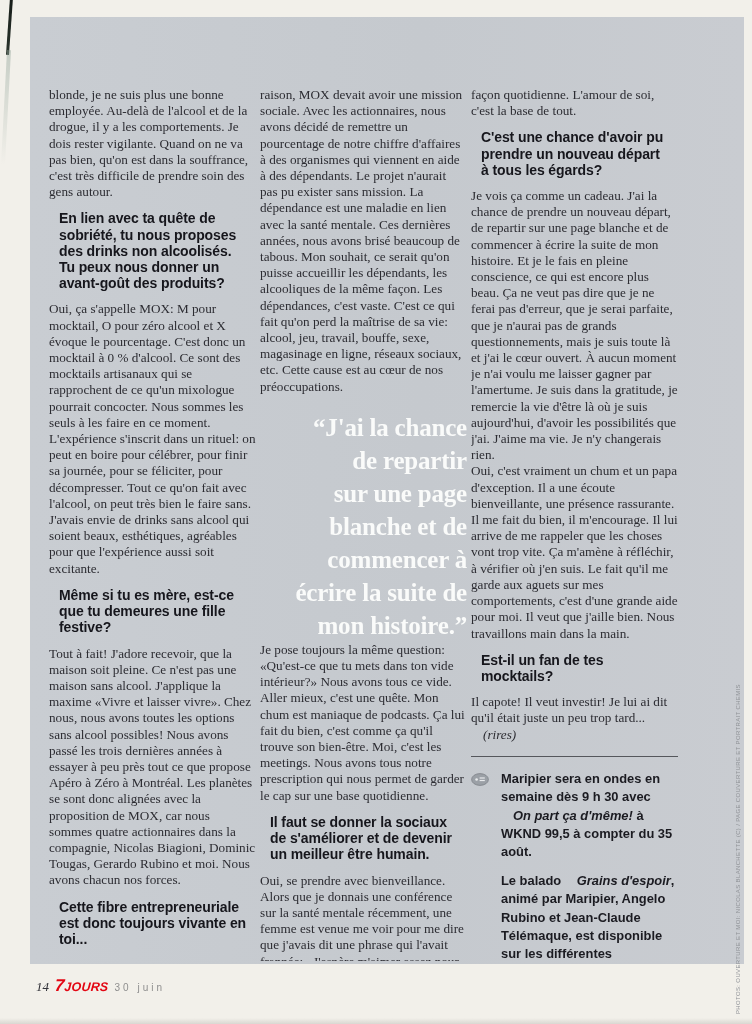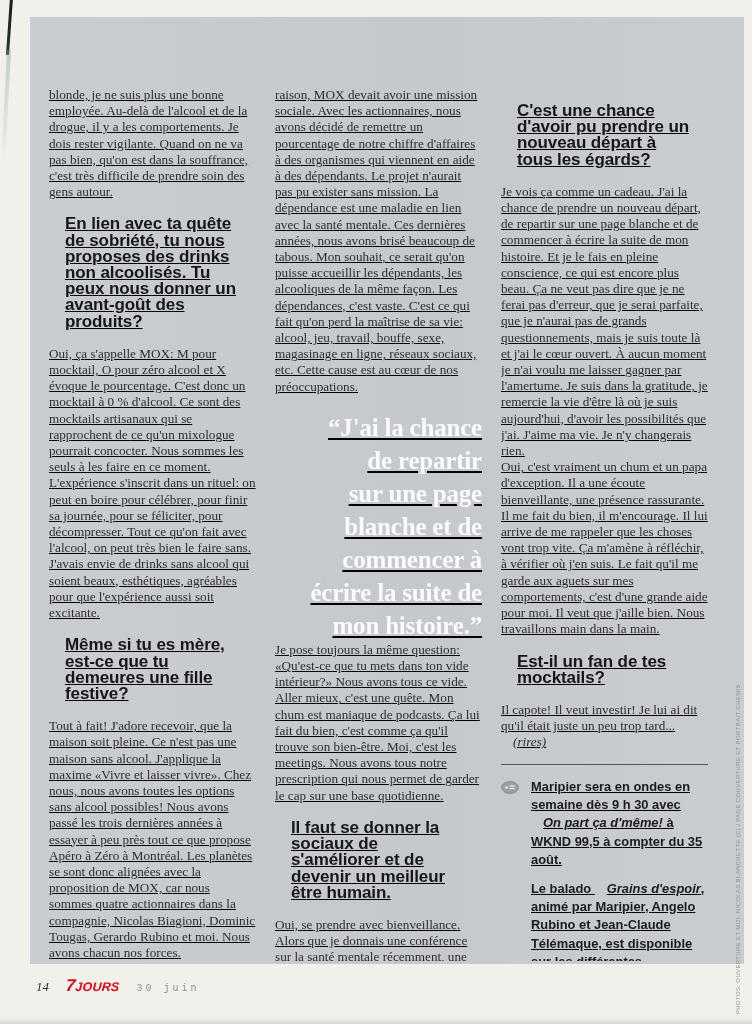--- a/index.html
+++ b/index.html
@@ -6,57 +6,57 @@
   body{
     width:752px;height:1024px;position:relative;overflow:hidden;
     background:#f2f0ea;
     font-family:"Liberation Sans",sans-serif;
   }
   .paper{
     position:absolute;left:30px;top:17px;width:714px;height:947px;
     background:linear-gradient(90deg,#c9cdd2 0%,#c5c9ce 55%,#c9ccd1 100%);
   }
   .columns{
-    display:flex;gap:19px;padding:70px 0 0 19px;text-decoration:underline;
+    display:flex;gap:4px;padding:70px 0 0 19px;
   }
   .col{width:207px;flex:none;height:874px;overflow:hidden;}
   .ans{
     font-family:"Liberation Serif",serif;
     font-size:13.2px;line-height:16.2px;color:#2c2c32;margin:0;
   }
   .qst{
     font-family:"Liberation Sans",sans-serif;font-weight:700;
-    font-size:17px;line-height:16.2px;color:#16161c;margin:16px;
+    font-size:14px;line-height:16.2px;color:#16161c;margin:10px;
     letter-spacing:-0.1px;
   }
   .it{font-style:italic;margin-left:12px;}
   .pullquote{
     font-family:"Liberation Serif",serif;font-weight:700;
     font-size:25px;line-height:33px;color:#fafbfa;text-align:right;
     white-space:pre-line;margin:16px 0 0;letter-spacing:-0.2px;
   }
   .promo{margin-top:13px;border-top:1.5px solid #55575c;padding-top:13px;}
   .promo-row{display:flex;}
   .icon-cell{width:30px;flex:none;padding-top:2px;}
   .promo-p{
     font-family:"Liberation Sans",sans-serif;font-weight:700;
     font-size:12.9px;line-height:18.4px;color:#1b1b21;margin:0;flex:1;
   }
   .promo-p2{margin-left:30px;margin-top:10px;}
   .footer{
-    position:absolute;left:36px;top:977px;display:flex;align-items:baseline;gap:17px;
+    position:absolute;left:36px;top:977px;display:flex;align-items:baseline;gap:6px;
   }
   .pagenum{font-family:"Liberation Serif",serif;font-style:italic;font-size:13px;color:#33333a;}
   .logo{
     font-family:"Liberation Sans",sans-serif;font-weight:800;font-style:italic;
     color:#e30613;display:inline-flex;align-items:baseline;transform:skewX(-4deg);
   }
   .logo7{font-size:17px;line-height:1;}
   .logojours{font-size:12.5px;letter-spacing:0.2px;}
-  .fdate{font-family:Liberation Mono, monospace;font-size:10px;letter-spacing:3px;color:#8e8e8e;}
+  .fdate{font-family:Liberation Sans, sans-serif;font-size:10px;letter-spacing:3px;color:#8e8e8e;}
   .credit{
     position:absolute;right:11px;bottom:10px;
     writing-mode:vertical-rl;transform:rotate(180deg);
     font-size:6px;letter-spacing:0.35px;color:#8f9297;
     max-height:330px;overflow:hidden;white-space:nowrap;
   }
   .artifact-line{
     position:absolute;left:8px;top:-3px;width:3px;height:58px;
     background:linear-gradient(#161c18,#2b342d);transform:rotate(4deg);
   }
@@ -95,20 +95,21 @@
 blanche et de
 commencer à
 écrire la suite de
 mon histoire.”</div>
       <p class="ans">Je pose toujours la même question: «Qu'est-ce que tu mets dans ton vide intérieur?» Nous avons tous ce vide. Aller mieux, c'est une quête. Mon chum est maniaque de podcasts. Ça lui fait du bien, c'est comme ça qu'il trouve son bien-être. Moi, c'est les meetings. Nous avons tous notre prescription qui nous permet de garder le cap sur une base quotidienne.</p>
       <p class="qst">Il faut se donner la sociaux de s'améliorer et de devenir un meilleur être humain.</p>
       <p class="ans">Oui, se prendre avec bienveillance. Alors que je donnais une conférence sur la santé mentale récemment, une femme est venue me voir pour me dire que j'avais dit une phrase qui l'avait frappée: «J'espère m'aimer assez pour ne pas me laisser tomber.» Depuis, elle se la répète de</p>
     </div>
 
     <div class="col">
+      <p class="ans">façon quotidienne. L'amour de soi, c'est la base de tout.</p>
       <p class="qst">C'est une chance d'avoir pu prendre un nouveau départ à tous les égards?</p>
       <p class="ans">Je vois ça comme un cadeau. J'ai la chance de prendre un nouveau départ, de repartir sur une page blanche et de commencer à écrire la suite de mon histoire. Et je le fais en pleine conscience, ce qui est encore plus beau. Ça ne veut pas dire que je ne ferai pas d'erreur, que je serai parfaite, que je n'aurai pas de grands questionnements, mais je suis toute là et j'ai le cœur ouvert. À aucun moment je n'ai voulu me laisser gagner par l'amertume. Je suis dans la gratitude, je remercie la vie d'être là où je suis aujourd'hui, d'avoir les possibilités que j'ai. J'aime ma vie. Je n'y changerais rien.</p>
       <p class="ans">Oui, c'est vraiment un chum et un papa d'exception. Il a une écoute bienveillante, une présence rassurante. Il me fait du bien, il m'encourage. Il lui arrive de me rappeler que les choses vont trop vite. Ça m'amène à réfléchir, à vérifier où j'en suis. Le fait qu'il me garde aux aguets sur mes comportements, c'est d'une grande aide pour moi. Il veut que j'aille bien. Nous travaillons main dans la main.</p>
       <p class="qst">Est-il un fan de tes mocktails?</p>
       <p class="ans"><span>Il capote! Il veut investir! Je lui ai dit qu'il était juste un peu trop tard... </span><span class="it">(rires)</span></p>
 
       <div class="promo">
         <div class="promo-row">
           <span class="icon-cell">
             <svg width="18" height="13" viewBox="0 0 18 13" aria-hidden="true">

